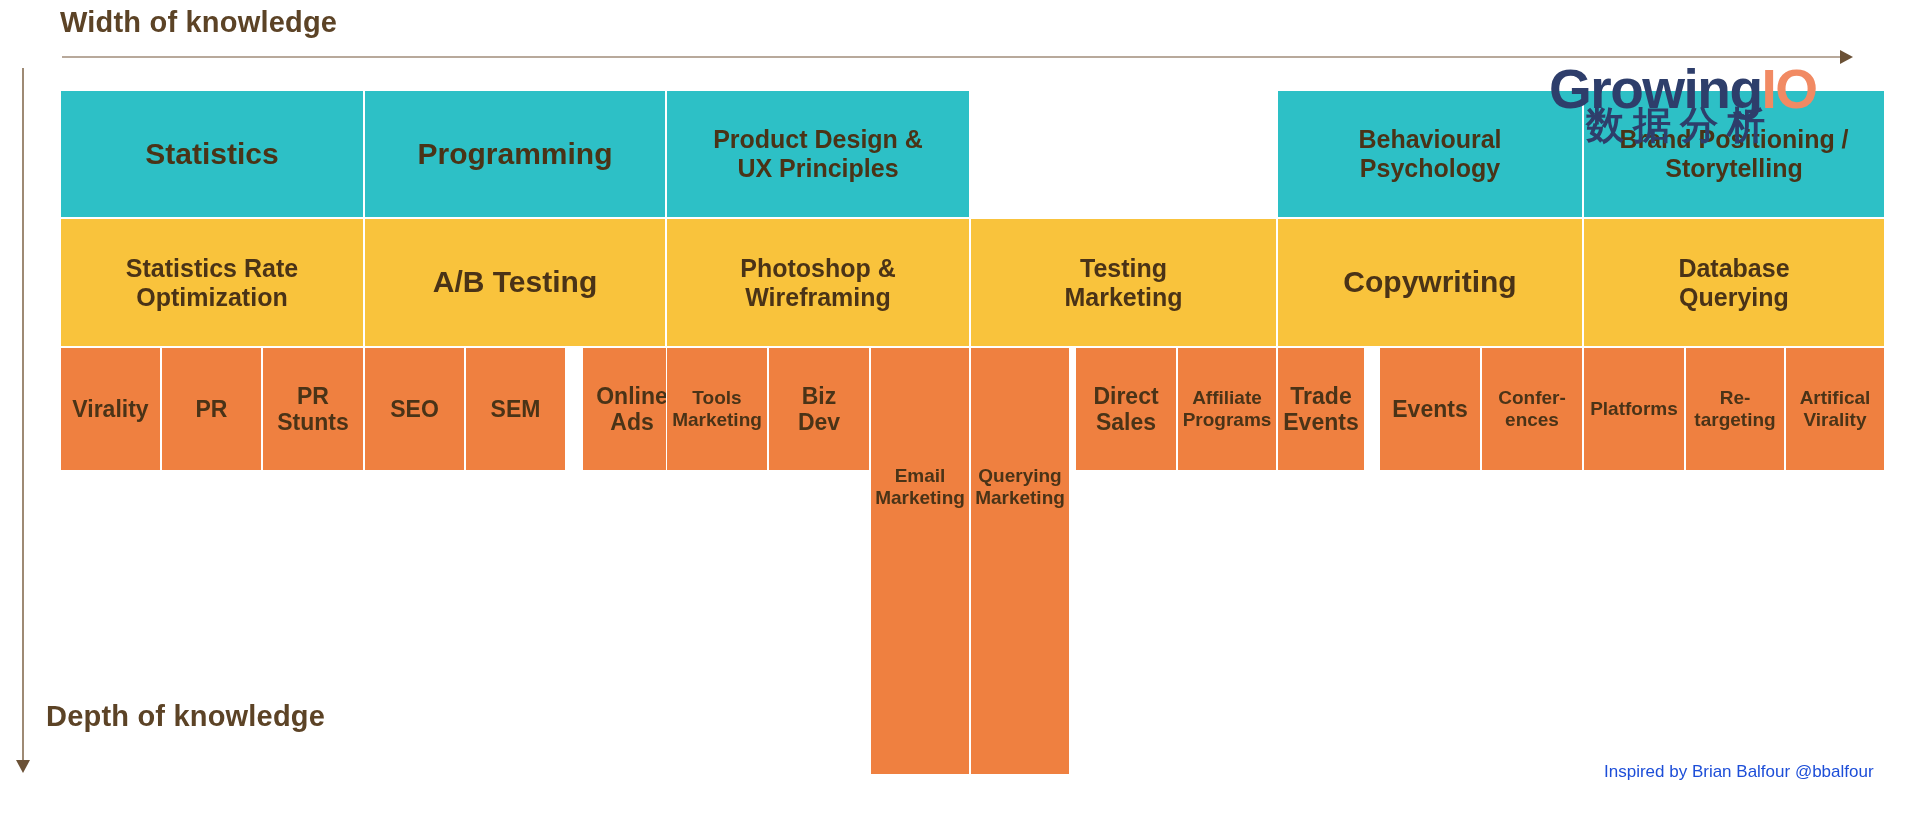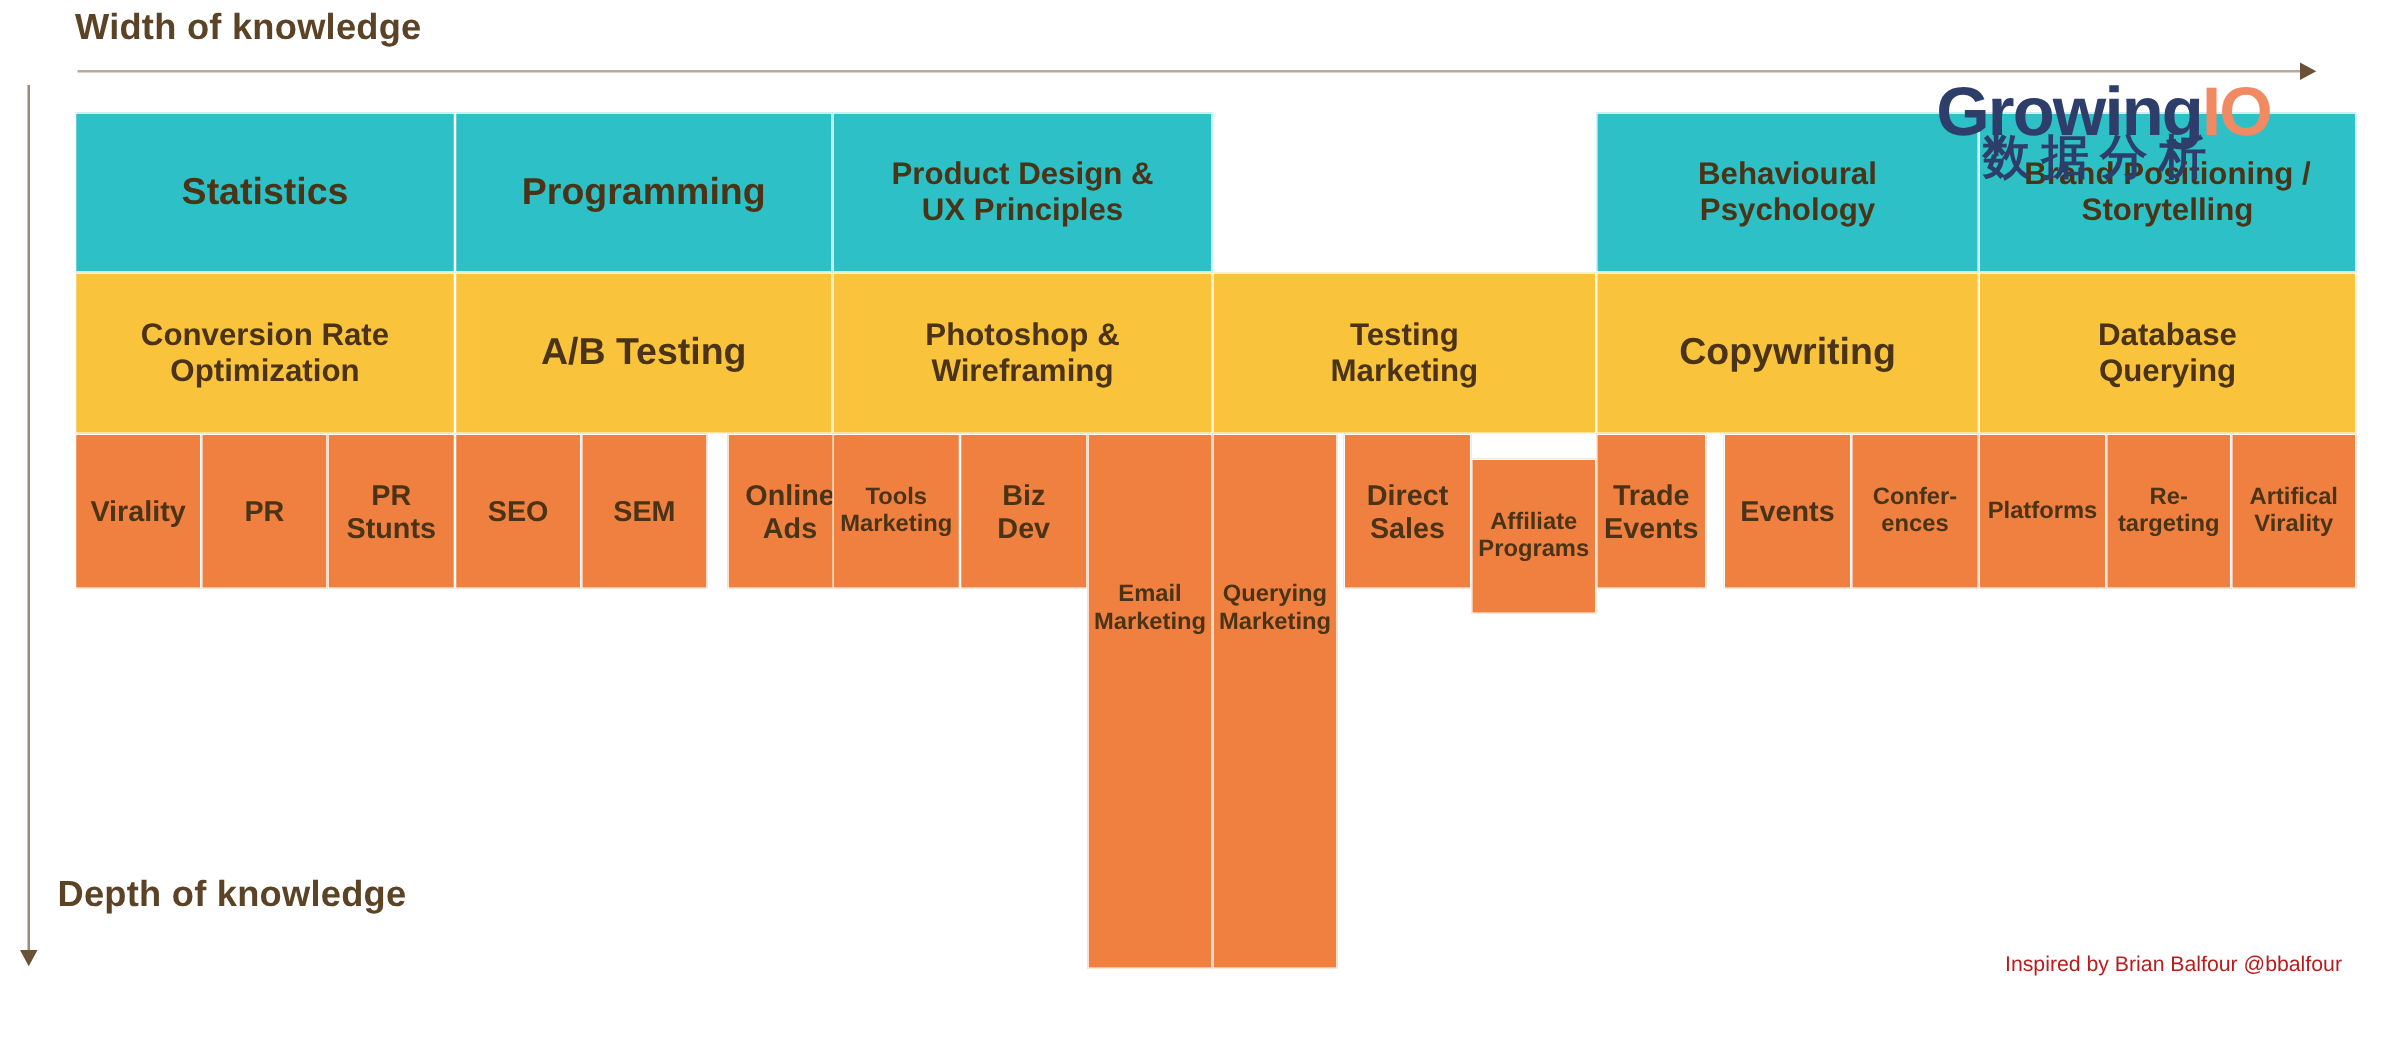--- a/index.html
+++ b/index.html
@@ -123,21 +123,21 @@
     color: #2E3E6B;
     white-space: nowrap;
     z-index: 41;
   }
 
   
   #attribution {
     position: absolute;
     left: 1604px; top: 762px;
     font-size: 17px;
-    color: #b91c1c;
+    color: #1d4ed8;
     white-space: nowrap;
   }
 </style>
 </head>
 <body>
 
 <div id="top-axis">
   <div id="width-label">Width of knowledge</div>
   <div id="top-arrow-line"></div>
   <div id="top-arrow-head"></div>
@@ -173,21 +173,21 @@
   </div>
   <div class="cell row-teal t-md" style="left:1583px; top:90px; width:302px; height:128px;">
     <span>
       <span>Brand Positioning /</span><br>
       <span>Storytelling</span>
     </span>
   </div>
 
   <div class="cell row-yellow t-md" style="left:60px; top:218px; width:304px; height:129px;">
     <span>
-      <span>Conversion Rate</span><br>
+      <span>Statistics Rate</span><br>
       <span>Optimization</span>
     </span>
   </div>
   <div class="cell row-yellow t-lg" style="left:364px; top:218px; width:302px; height:129px;">
     <span>
       <span>A/B Testing</span>
     </span>
   </div>
   <div class="cell row-yellow t-md" style="left:666px; top:218px; width:304px; height:129px;">
     <span>
@@ -270,21 +270,21 @@
       <span>Marketing</span>
     </span>
   </div>
 
   <div class="cell row-orange t-sm" style="left:1075px; top:347px; width:102px; height:124px;">
     <span>
       <span>Direct</span><br>
       <span>Sales</span>
     </span>
   </div>
-  <div class="cell row-orange t-xs" style="left:1177px; top:347px; width:100px; height:124px;margin-top:20px;">
+  <div class="cell row-orange t-xs" style="left:1177px; top:347px; width:100px; height:124px;">
     <span>
       <span>Affiliate</span><br>
       <span>Programs</span>
     </span>
   </div>
   <div class="cell row-orange t-sm" style="left:1277px; top:347px; width:88px; height:124px;">
     <span>
       <span>Trade</span><br>
       <span>Events</span>
     </span>

